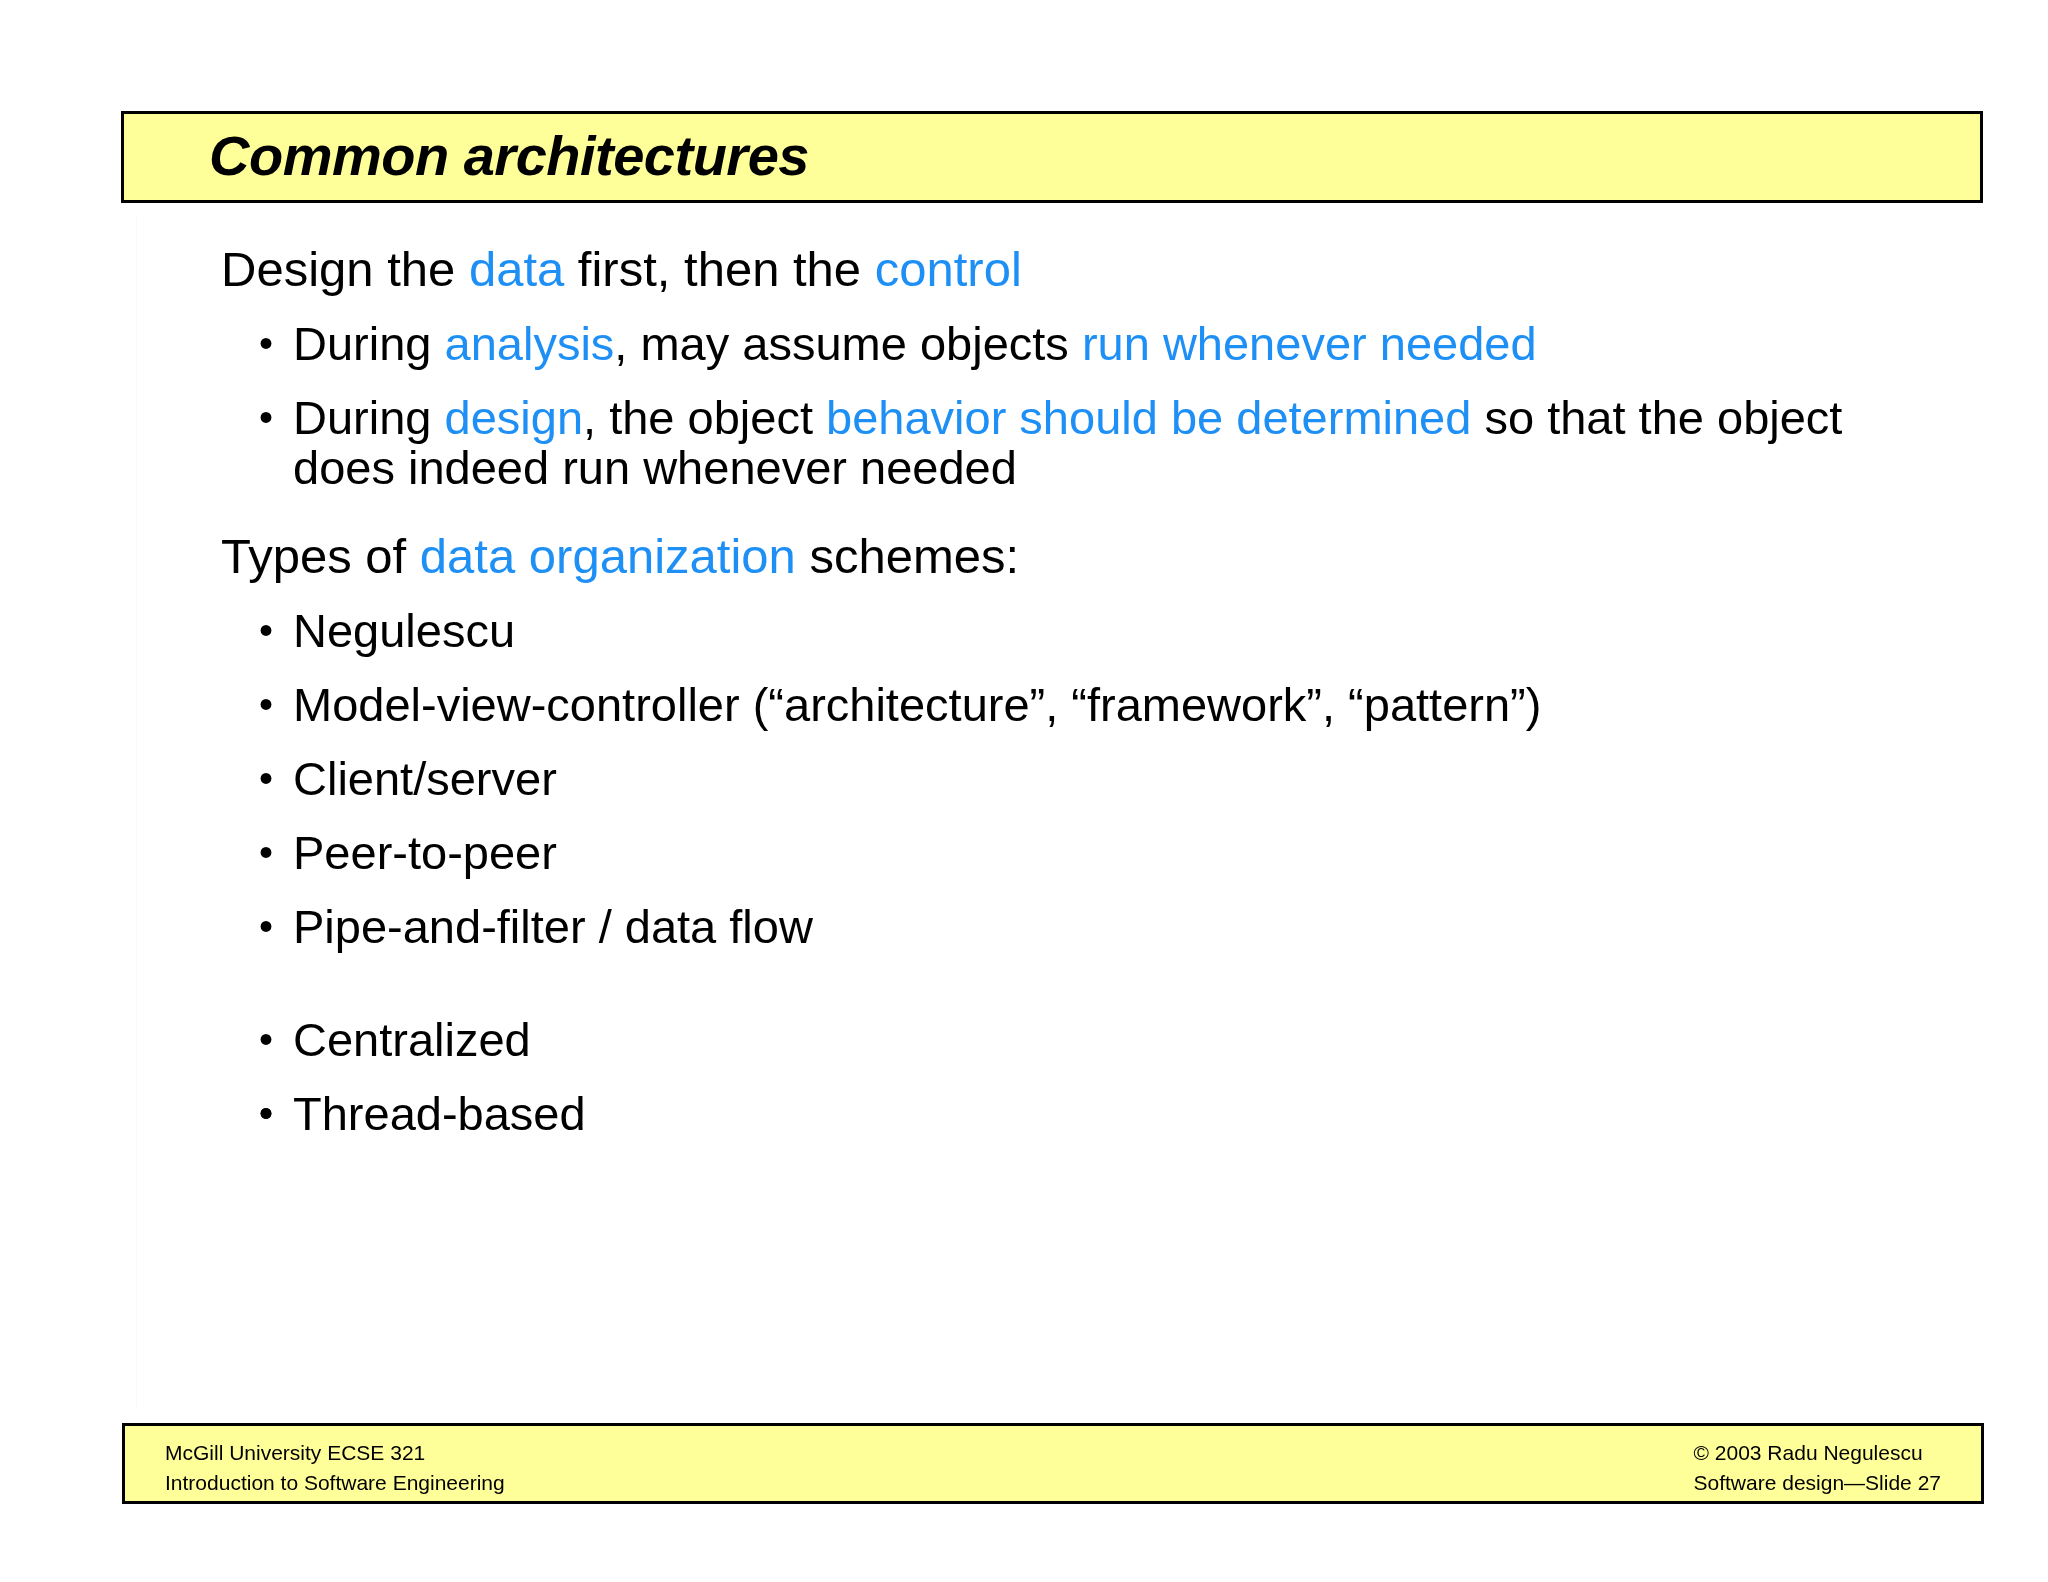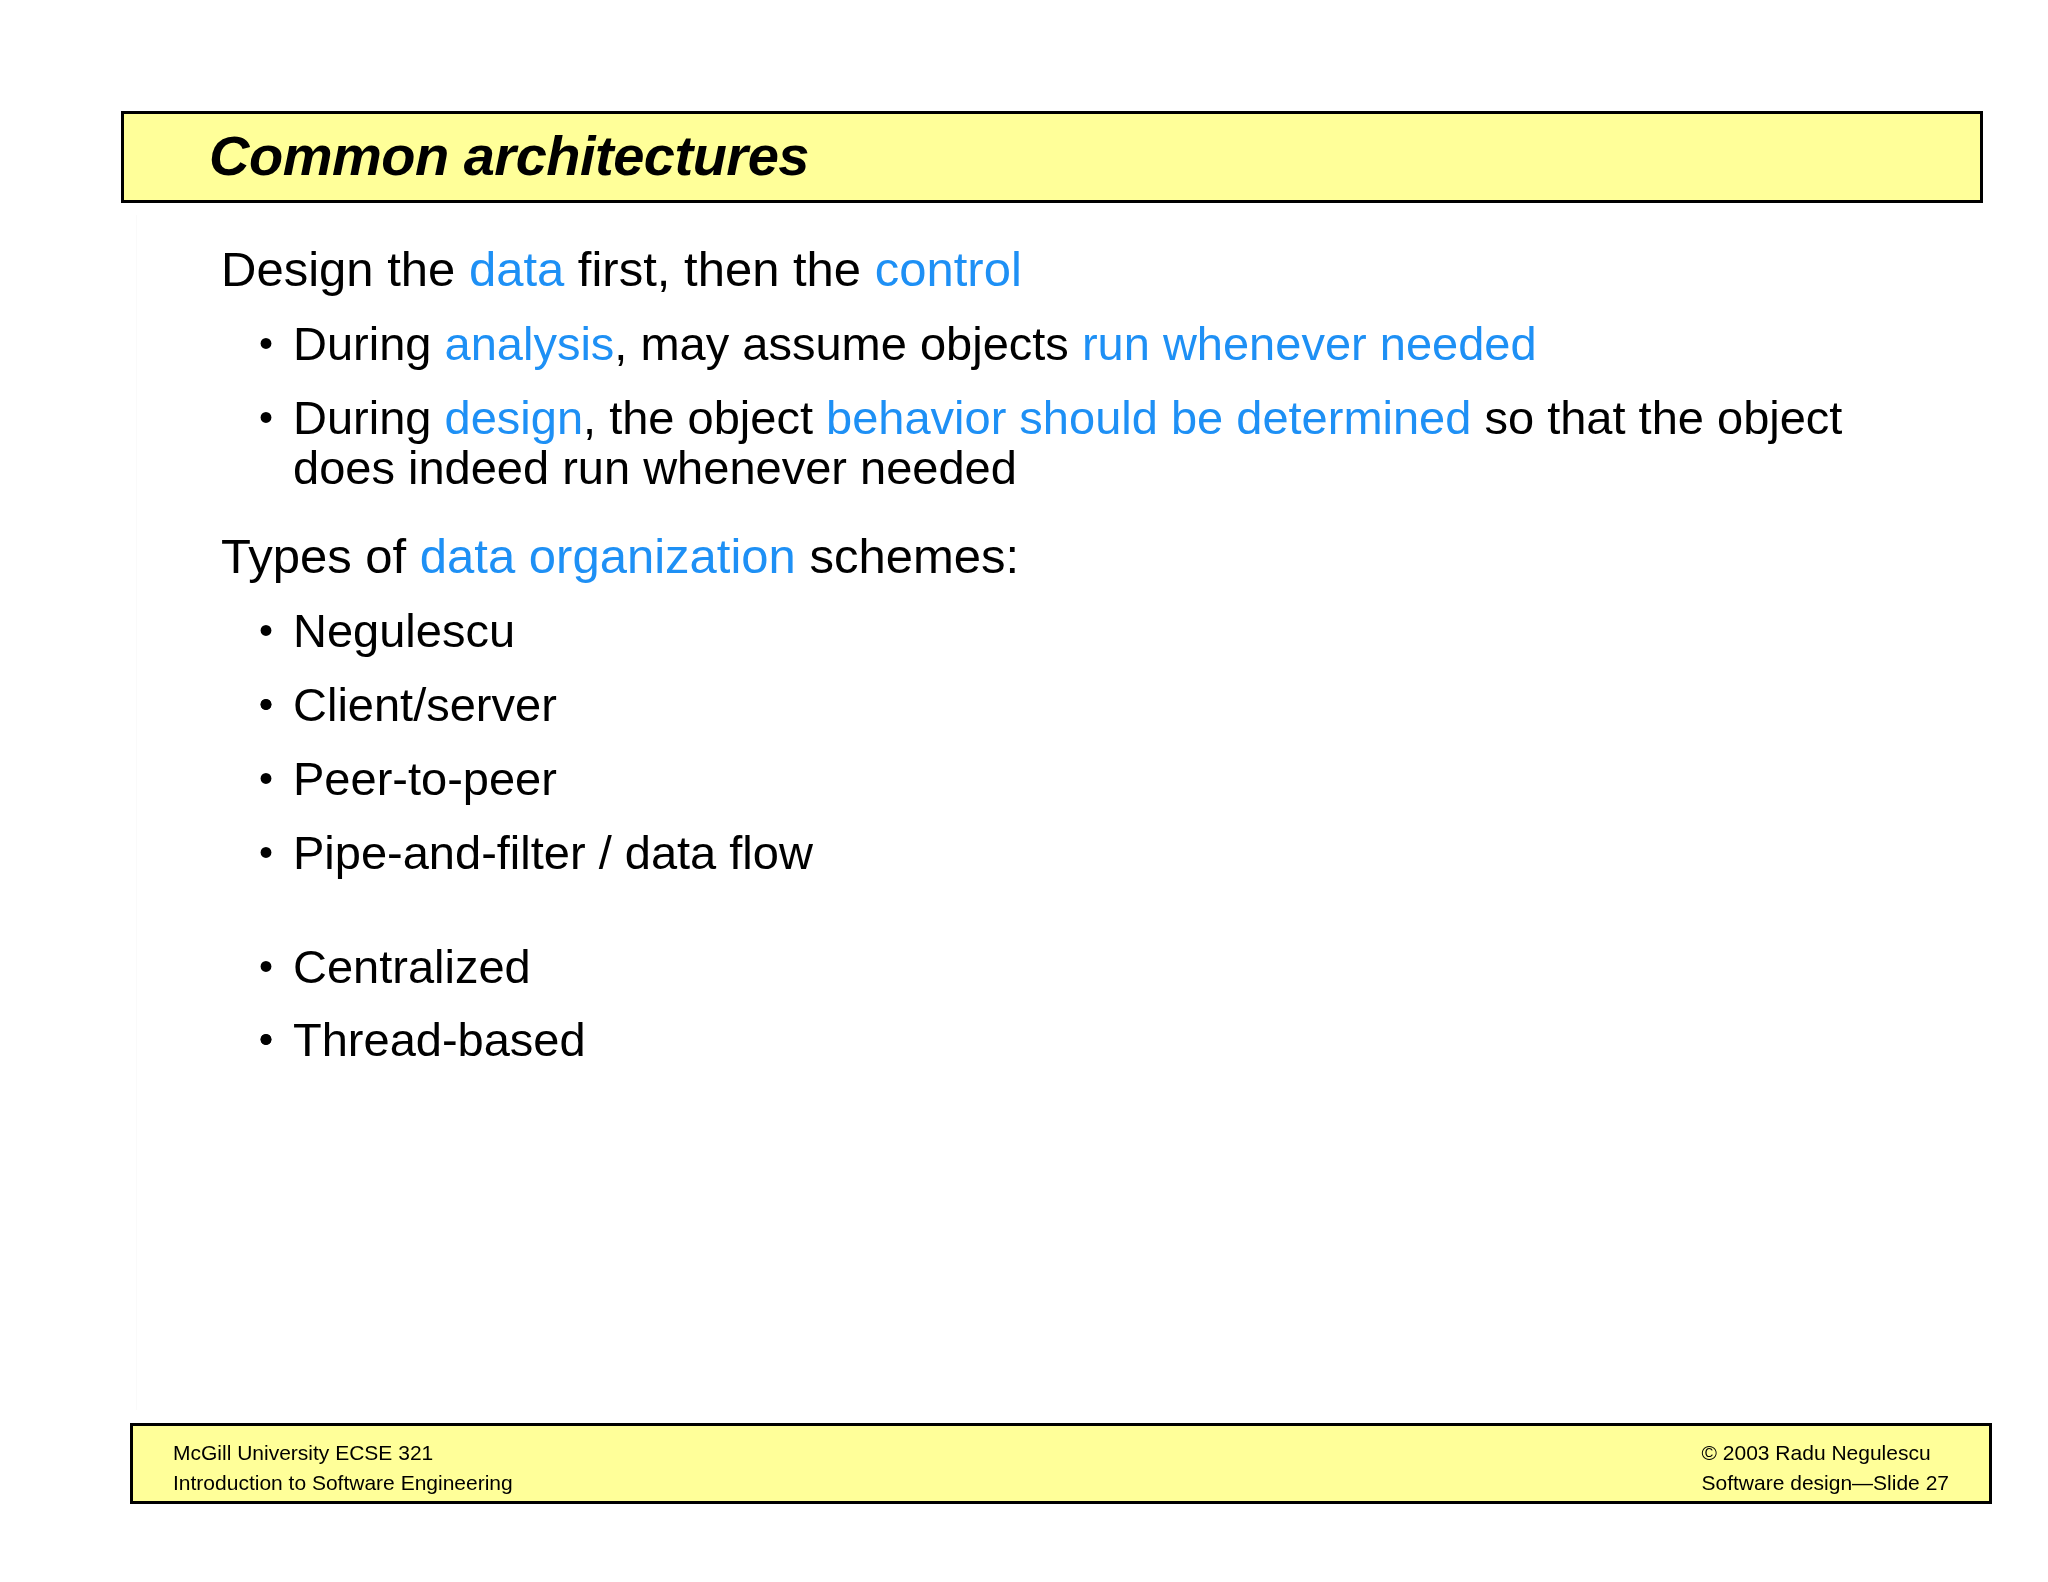--- a/index.html
+++ b/index.html
@@ -107,21 +107,20 @@
   
   #footer-bar {
     position: absolute;
     left: 114px;
     top: 1423px;
     width: 1862px;
     height: 81px;
     background: #ffff99;
     border: 3px solid #000000;
     box-sizing: border-box;
-    margin-left: 8px;
   }
   #footer-left {
     position: absolute;
     left: 40px;
     top: 12px;
     font-size: 21px;
     line-height: 1.42;
     color: #000000;
     text-align: left;
   }
@@ -156,21 +155,21 @@
 
       <li class="lvl2 row-sp" style="white-space:normal; max-width:1660px;"><span class="bullet">•</span><span>During </span><span class="blue">design</span><span>, the object </span><span class="blue">behavior should be determined</span><span> so that the object does indeed run whenever needed</span></li>
     </ul>
 
     <div class="gap-lg"></div>
 
     <div class="lvl1"><span>Types of </span><span class="blue">data organization</span><span> schemes:</span></div>
 
     <ul class="lvl2-list">
       <li class="lvl2 row-sp"><span class="bullet">•</span><span>Negulescu</span></li>
-      <li class="lvl2 row-sp"><span class="bullet">•</span></li>
+      <li class="lvl2 row-sp"><span class="bullet">•</span><span>Model-view-controller (“architecture”, “framework”, “pattern”)</span></li>
       <li class="lvl2 row-sp"><span class="bullet">•</span><span>Client/server</span></li>
       <li class="lvl2 row-sp"><span class="bullet">•</span><span>Peer-to-peer</span></li>
       <li class="lvl2 row-sp"><span class="bullet">•</span><span>Pipe-and-filter / data flow</span></li>
     </ul>
 
     <div class="gap-lg"></div>
 
 
     <ul class="lvl2-list">
       <li class="lvl2 row-sp"><span class="bullet">•</span><span>Centralized</span></li>

